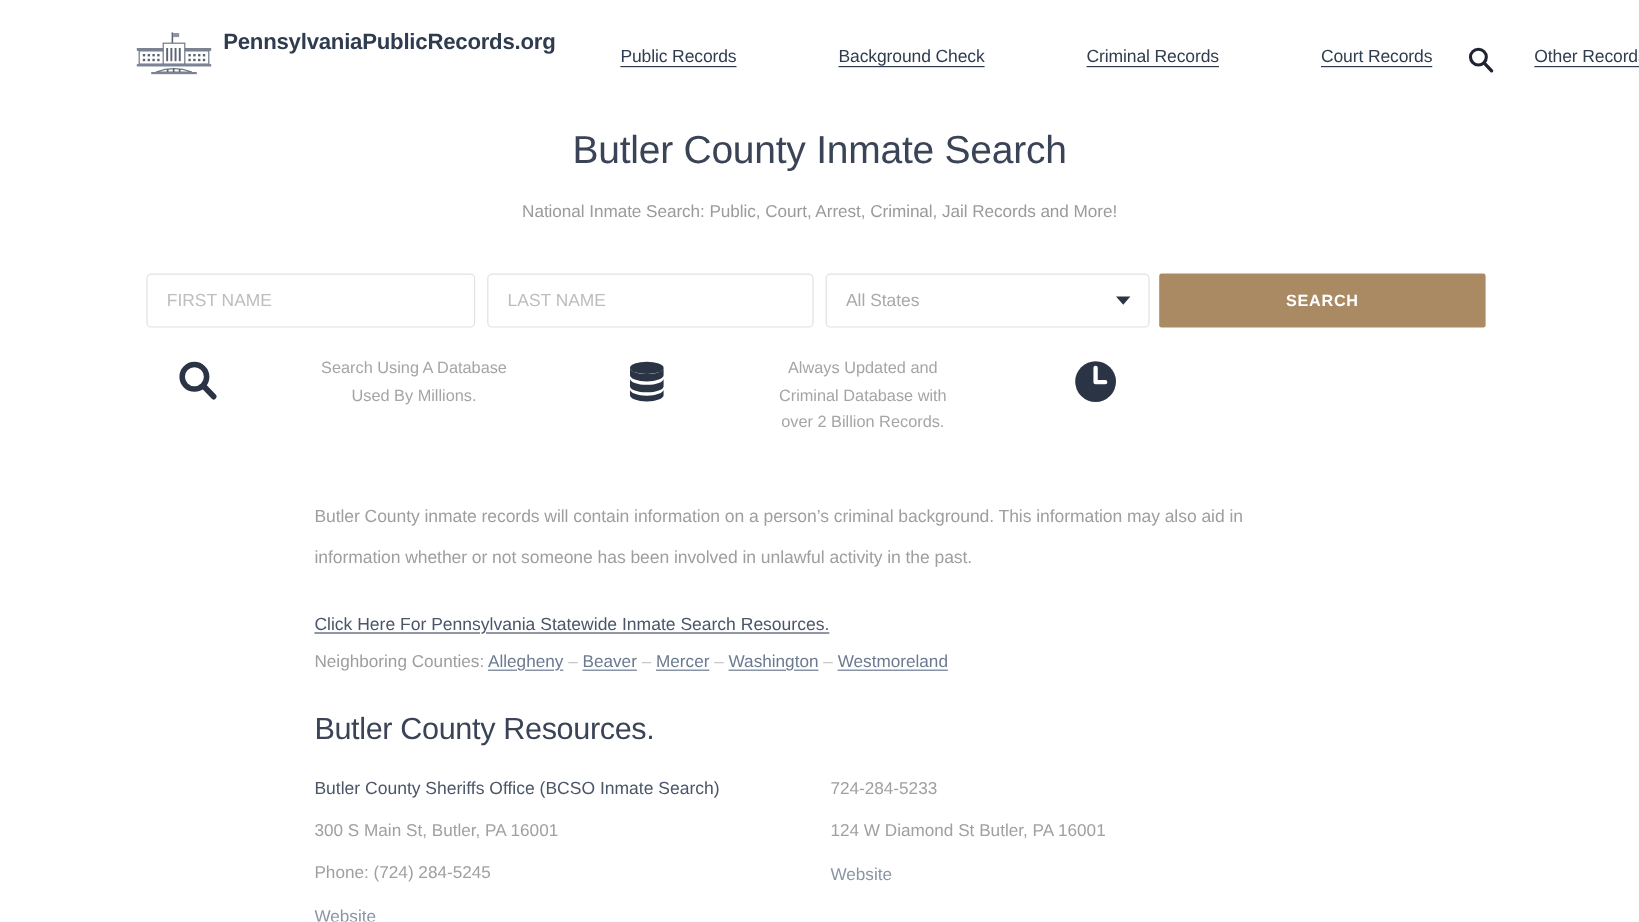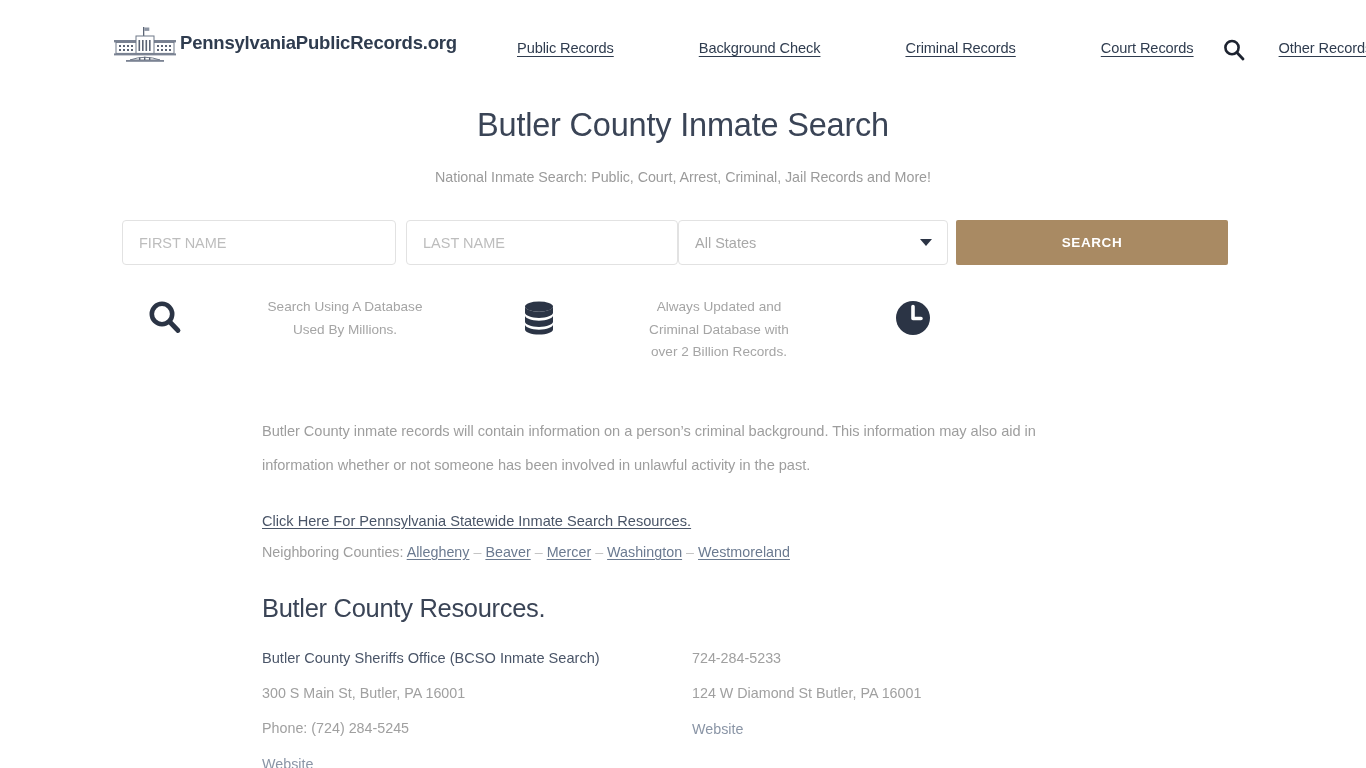--- a/index.html
+++ b/index.html
@@ -12,21 +12,21 @@
   }
   .page { position: relative; width: 1366px; height: 768px; background:#fff; }
 
   
   .header {
     position: absolute; top: 0; left: 0; width: 1366px; height: 92px;
     display: flex; align-items: center;
   }
   .logo-wrap {
     position: absolute; left: 112px; top: 26px;
-    display: flex; align-items: center; gap: 2px; text-decoration: none;
+    display: flex; align-items: flex-start; gap: 8px; text-decoration: none;
   }
   .logo-mark { width: 66px; height: 40px; display:block; }
   .logo-text {
     font-size: 18.5px; font-weight: 700; color: #2f3c4f;
     letter-spacing: -0.2px; line-height: 1; padding-bottom: 5px;
     font-family: "Liberation Sans", sans-serif;
   }
   .nav {
     position: absolute; left: 517px; top: 40px;
     display: flex; align-items: center; gap: 0;
@@ -49,32 +49,32 @@
     color: #3a4456; letter-spacing: -0.2px;
   }
   .hero-sub {
     position: absolute; top: 169px; left: 0; width: 1366px;
     text-align: center; font-size: 14.3px; color: #9b9b9b;
     letter-spacing: -0.05px;
   }
 
   
   .form-row {
-    position: absolute; top: 220px; left: 122px;
+    position: absolute; top: 228px; left: 122px;
     width: 1122px; height: 45px; display: flex; gap: 0;
   }
   .field {
     height: 45px; border: 1px solid #e2e2e2; border-radius: 4px;
     background: #fff; display: flex; align-items: center;
     padding: 0 16px; font-size: 14.5px; color: #bdbdbd;
     font-family: "Liberation Sans", sans-serif; outline: none;
   }
   .field::placeholder { color: #bdbdbd; opacity: 1; }
   .field-first { width: 274px; margin-right: 10px; }
-  .field-last  { width: 272px; margin-right: 0; }
+  .field-last  { width: 272px; margin-right: 10px; }
   .select-wrap {
     position: relative; width: 270px; margin-right: 8px;
   }
   .select-box {
     width: 270px; height: 45px; border: 1px solid #e2e2e2; border-radius: 4px;
     background: #fff; display: flex; align-items: center; padding: 0 16px;
     font-size: 14.5px; color: #a9a9a9; cursor: pointer;
   }
   .caret {
     position: absolute; right: 16px; top: 19px;

